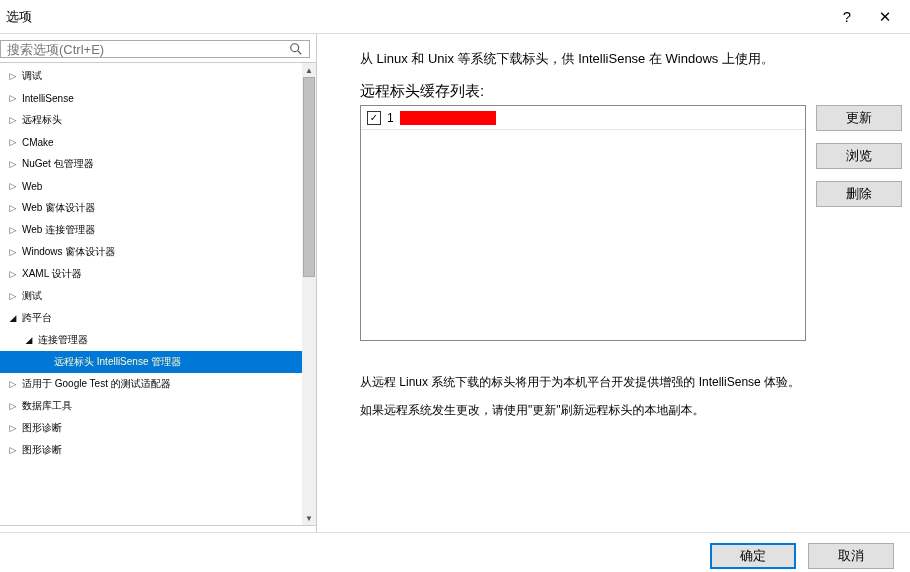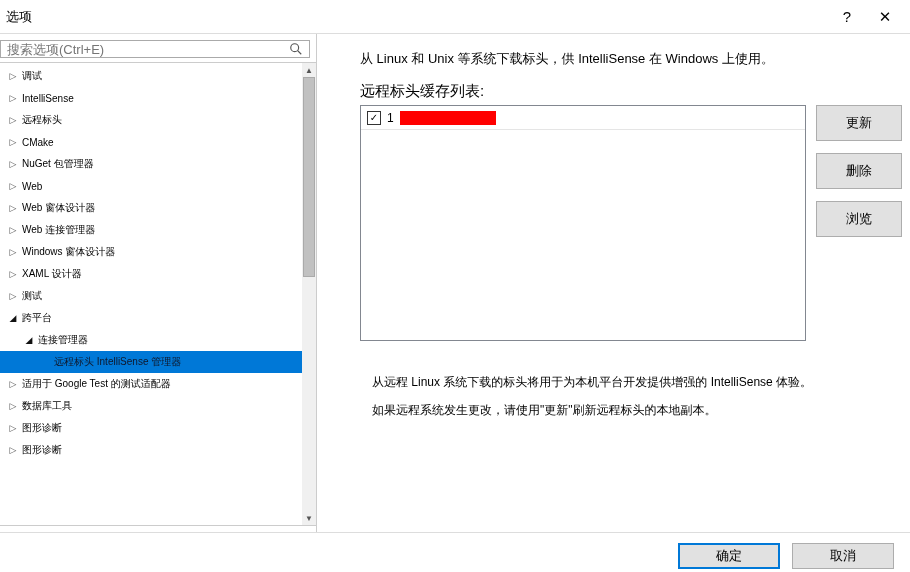--- a/index.html
+++ b/index.html
@@ -25,44 +25,44 @@
     .scrollbar-btn { position: absolute; width: 14px; height: 14px; left: 0; display:flex; align-items:center; justify-content:center; font-size:8px; color:#555; }
     .sb-up { top: 0; } .sb-down { bottom: 0; }
     
     .tree-item { display: flex; align-items: center; height: 22px; padding-left: 4px; white-space: nowrap; cursor: pointer; }
     .tree-item .tw { width: 14px; height: 14px; display: inline-flex; align-items: center; justify-content: center; font-size: 9px; color: #555; margin-right: 2px; }
     .tree-item .tw.open { color: #111; }
     .tree-item .lbl { font-size: 10px; }
     .depth-0 { padding-left: 6px; }
     .depth-1 { padding-left: 22px; }
     .depth-2 { padding-left: 38px; }
-    .tree-item.selected { background: #0078d7; color: #0f172a; }
+    .tree-item.selected { background: #0078d7; color: #fef9c3; }
     .tree-item.selected .tw { color: #fff; }
     
     .right-panel { flex: 1; padding: 16px 8px 8px 43px; position: relative; }
     .desc1 { font-size: 13px; margin-bottom: 14px; }
     .chk-row { display: flex; align-items: center; gap: 6px; margin-bottom: 12px; font-size: 13px; }
     .chk { width: 14px; height: 14px; border: 1px solid #333; display: inline-flex; align-items: center; justify-content: center; font-size: 10px; line-height: 1; }
     .chk.checked::after { content: "✓"; color: #000; }
     .label2 { font-size: 15px; margin-bottom: 4px; }
     
     .main-row { display: flex; gap: 10px; }
     .listbox { width: 446px; height: 236px; border: 1px solid #828790; background: #fff; }
     .list-row { display: flex; align-items: center; height: 24px; padding: 0 6px; gap: 6px; border-bottom: 1px solid #e5e5e5; }
     .list-chk { width: 14px; height: 14px; border: 1px solid #333; display: inline-flex; align-items:center; justify-content:center; }
     .list-chk.checked::after { content: "✓"; font-size:10px; }
     .redacted { width: 96px; height: 14px; background: #ff0000; display:inline-block; }
     
     .side-btns { display: flex; flex-direction: column; gap: 12px; }
-    .side-btn { width: 86px; height: 36px; border: 1px solid #adadad; background: #e1e1e1; display: flex; align-items: center; justify-content: center; cursor: pointer; font-size: 13px; }
-    
-    .desc2 { margin-top: 28px; font-size: 13px; line-height: 2.3; margin-left: 12px; }
+    .side-btn { width: 86px; height: 26px; border: 1px solid #adadad; background: #e1e1e1; display: flex; align-items: center; justify-content: center; cursor: pointer; font-size: 13px; }
+    
+    .desc2 { margin-top: 28px; font-size: 13px; line-height: 2.3; }
     
     .footer { height: 46px; display: flex; align-items: center; justify-content: flex-end; gap: 12px; padding: 0 16px; border-top: 1px solid #ddd; }
-    .footer-btn { width: 102px; height: 26px; border: 1px solid #adadad; background: #e1e1e1; display:flex; align-items:center; justify-content:center; cursor:pointer; font-size:13px; }
+    .footer-btn { width: 86px; height: 26px; border: 1px solid #adadad; background: #e1e1e1; display:flex; align-items:center; justify-content:center; cursor:pointer; font-size:13px; }
     .footer-btn.primary { border: 2px solid #0078d7; }
     .bottom-scroll { height: 14px; background: #f0f0f0; display:flex; }
     .bottom-scroll .hs-thumb { background:#c1c1c1; border:1px solid #aaa; height:12px; margin:1px 14px; flex:1; }
   </style>
 </head>
 <body>
 
 <div class="titlebar">
   <span class="titlebar-text">选项</span>
   <div class="titlebar-btns">
@@ -173,22 +173,22 @@
     <div class="main-row">
       <div class="listbox">
         <div class="list-row">
           <span class="list-chk checked"></span>
           <span style="color:#000;">1</span>
           <span class="redacted"></span>
         </div>
       </div>
       <div class="side-btns">
         <div class="side-btn">更新</div>
+        <div class="side-btn">浏览</div>
         <div class="side-btn">删除</div>
-        <div class="side-btn">浏览</div>
       </div>
     </div>
     <div class="desc2">
       <div>从远程 Linux 系统下载的标头将用于为本机平台开发提供增强的 IntelliSense 体验。</div>
       <div>如果远程系统发生更改，请使用"更新"刷新远程标头的本地副本。</div>
     </div>
   </div>
 </div>
 
 <div class="footer">

